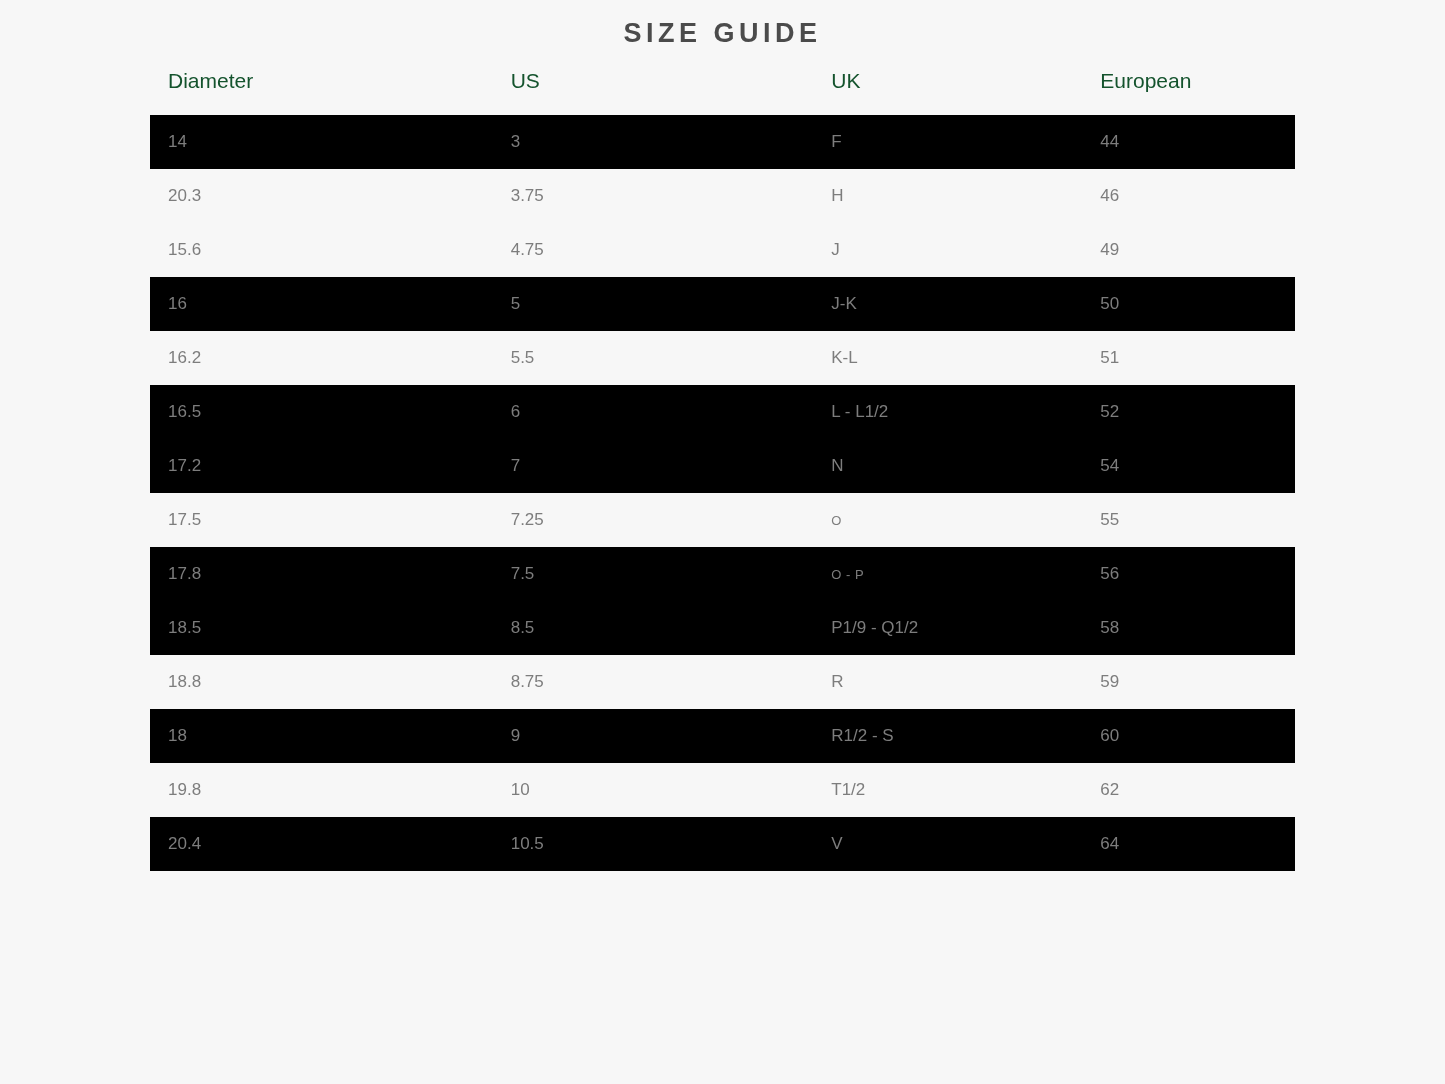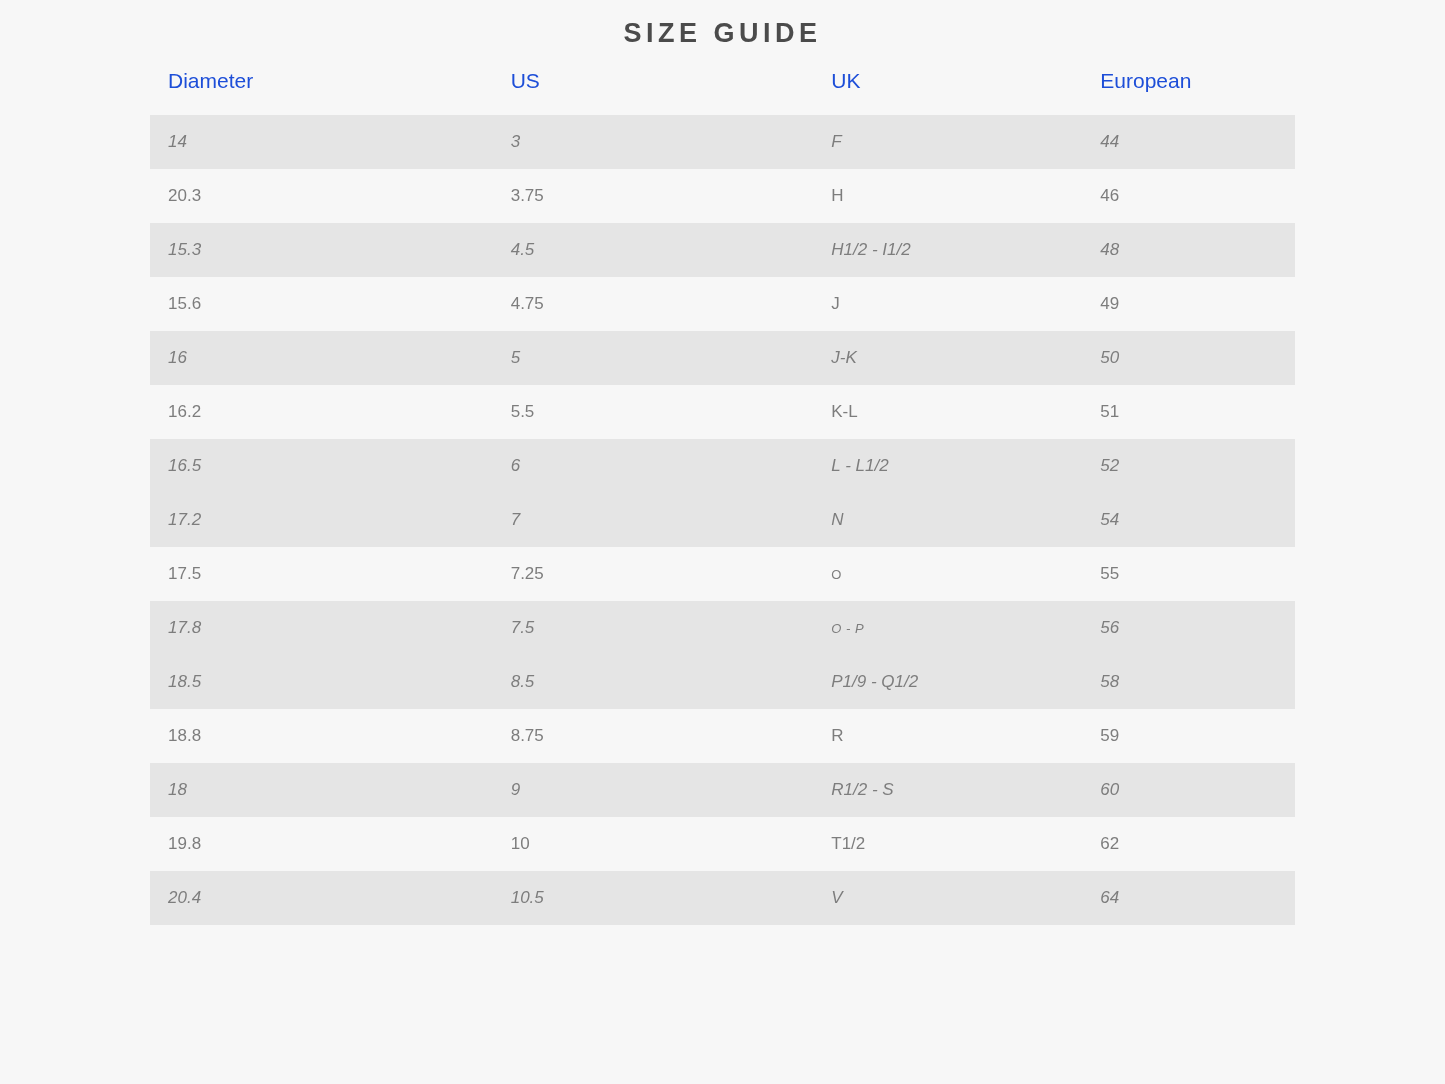--- a/index.html
+++ b/index.html
@@ -37,35 +37,34 @@
   }
   table {
     border-collapse: collapse;
     width: 100%;
     table-layout: fixed;
   }
   thead th {
     text-align: left;
     font-weight: normal;
     font-size: 21px;
-    color: #1d4ed8;
+    color: #14532d;
     padding: 0 0 22px 0;
   }
   thead th.c0 { padding-left: 18px; }
   tbody td {
     font-size: 17px;
     color: #7d7d7d;
     height: 54px;
     vertical-align: middle;
     padding: 0;
   }
   tbody td.c0 { padding-left: 18px; }
   tbody tr.shade td {
-    background: #e5e5e5;
-    font-style: italic;
+    background: #000000;
   }
   col.col0 { width: 31.5%; }
   col.col1 { width: 28%; }
   col.col2 { width: 23.5%; }
   col.col3 { width: 17%; }
   .cell-small {
     font-size: 13px;
     letter-spacing: 0.5px;
   }
 </style>
@@ -97,26 +96,20 @@
           <td class="c0">14</td>
           <td>3</td>
           <td>F</td>
           <td>44</td>
         </tr>
         <tr>
           <td class="c0">20.3</td>
           <td>3.75</td>
           <td>H</td>
           <td>46</td>
-        </tr>
-        <tr class="shade">
-          <td class="c0">15.3</td>
-          <td>4.5</td>
-          <td>H1/2 - I1/2</td>
-          <td>48</td>
         </tr>
         <tr>
           <td class="c0">15.6</td>
           <td>4.75</td>
           <td>J</td>
           <td>49</td>
         </tr>
         <tr class="shade">
           <td class="c0">16</td>
           <td>5</td>

